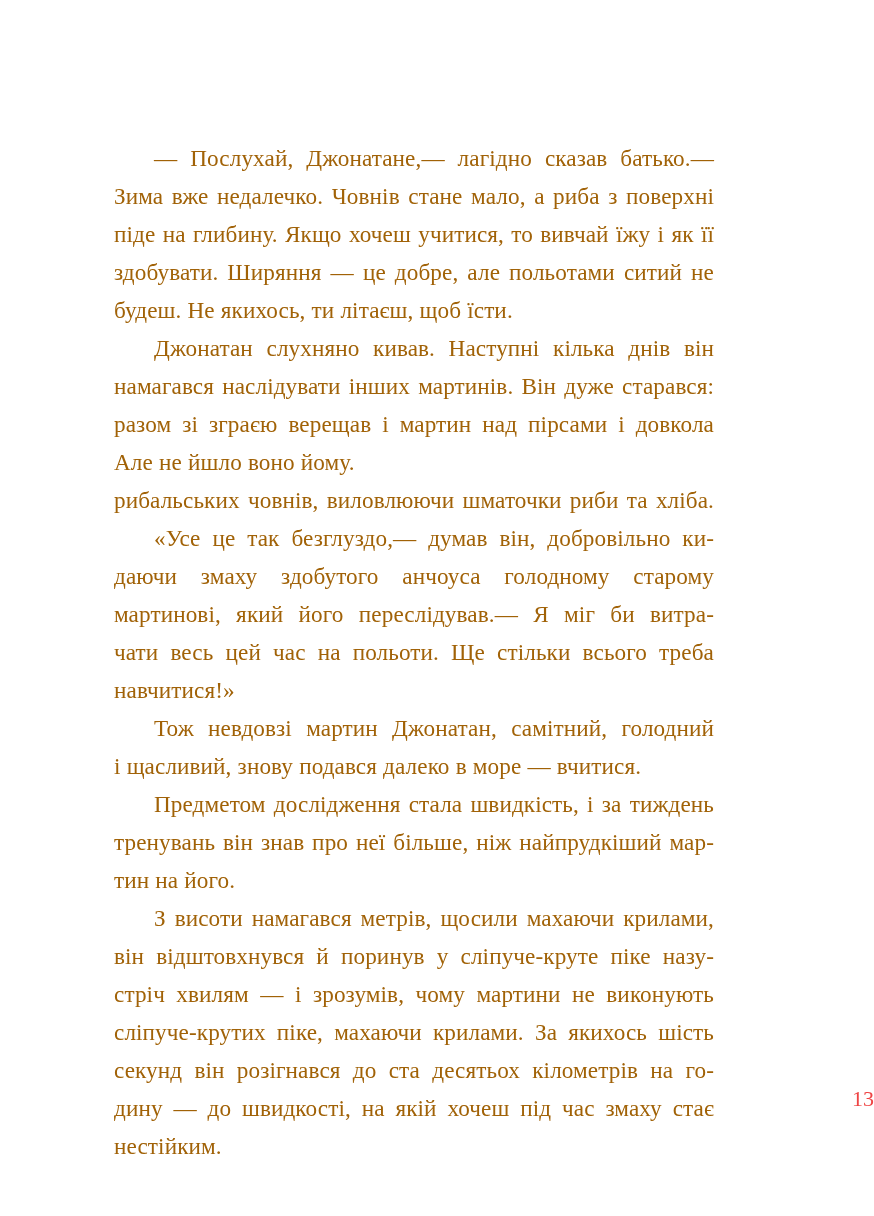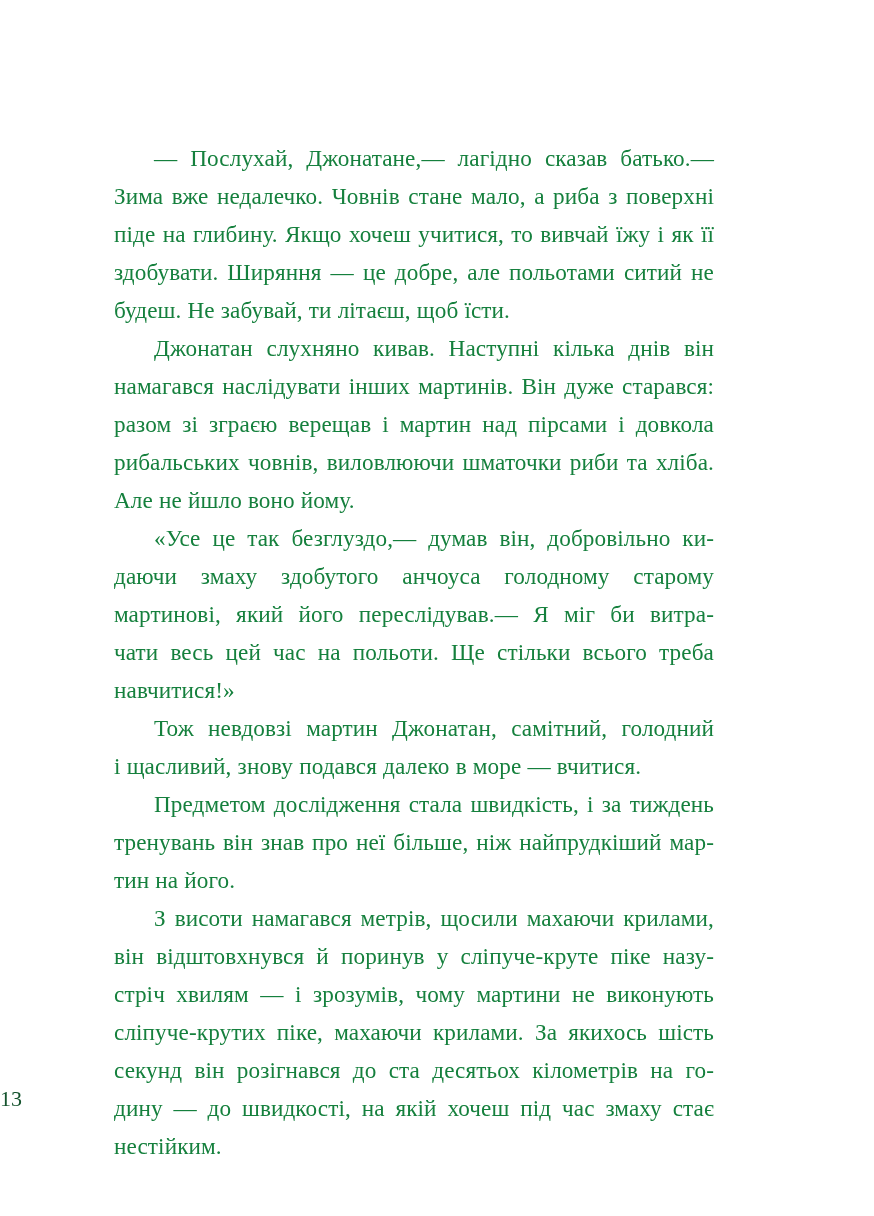--- a/index.html
+++ b/index.html
@@ -24,21 +24,21 @@
   }
   .para {
     margin: 0;
     padding: 0;
     text-indent: 40px;
     text-align: justify;
     text-justify: inter-word;
     font-family: "Liberation Serif", "DejaVu Serif", serif;
     font-size: 23.2px;
     line-height: 38px;
-    color: #15803d;
+    color: #a16207;
     letter-spacing: 0.1px;
     word-spacing: 0.2px;
     -webkit-font-smoothing: antialiased;
   }
   
   .para .ln {
     display: block;
     text-align: justify;
     text-align-last: justify;
     text-indent: 0;
@@ -48,47 +48,47 @@
     text-indent: 40px;
   }
   .para .ln.last {
     text-align-last: left;
   }
   .page-number {
     position: absolute;
     left: 0;
     right: 0;
     top: 1086px;
-    text-align: left;
+    text-align: right;
     font-family: "Liberation Serif", "DejaVu Serif", serif;
     font-size: 22px;
-    color: #14532d;
+    color: #ef4444;
   }
 </style>
 </head>
 <body>
 
 <div class="page">
 
   <div class="text-block">
 
     <p class="para">
       <span class="ln first">— Послухай, Джонатане,— лагідно сказав батько.—</span>
       <span class="ln">Зима вже недалечко. Човнів стане мало, а риба з поверхні</span>
       <span class="ln">піде на глибину. Якщо хочеш учитися, то вивчай їжу і як її</span>
       <span class="ln">здобувати. Ширяння — це добре, але польотами ситий не</span>
-      <span class="ln last">будеш. Не забувай, ти літаєш, щоб їсти.</span>
+      <span class="ln last">будеш. Не якихось, ти літаєш, щоб їсти.</span>
     </p>
 
     <p class="para">
       <span class="ln first">Джонатан слухняно кивав. Наступні кілька днів він</span>
       <span class="ln">намагався наслідувати інших мартинів. Він дуже старався:</span>
       <span class="ln">разом зі зграєю верещав і мартин над пірсами і довкола</span>
+      <span class="ln last">Але не йшло воно йому.</span>
       <span class="ln">рибальських човнів, виловлюючи шматочки риби та хліба.</span>
-      <span class="ln last">Але не йшло воно йому.</span>
     </p>
 
     <p class="para">
       <span class="ln first">«Усе це так безглуздо,— думав він, добровільно ки-</span>
       <span class="ln">даючи змаху здобутого анчоуса голодному старому</span>
       <span class="ln">мартинові, який його переслідував.— Я міг би витра-</span>
       <span class="ln">чати весь цей час на польоти. Ще стільки всього треба</span>
       <span class="ln last">навчитися!»</span>
     </p>
 

